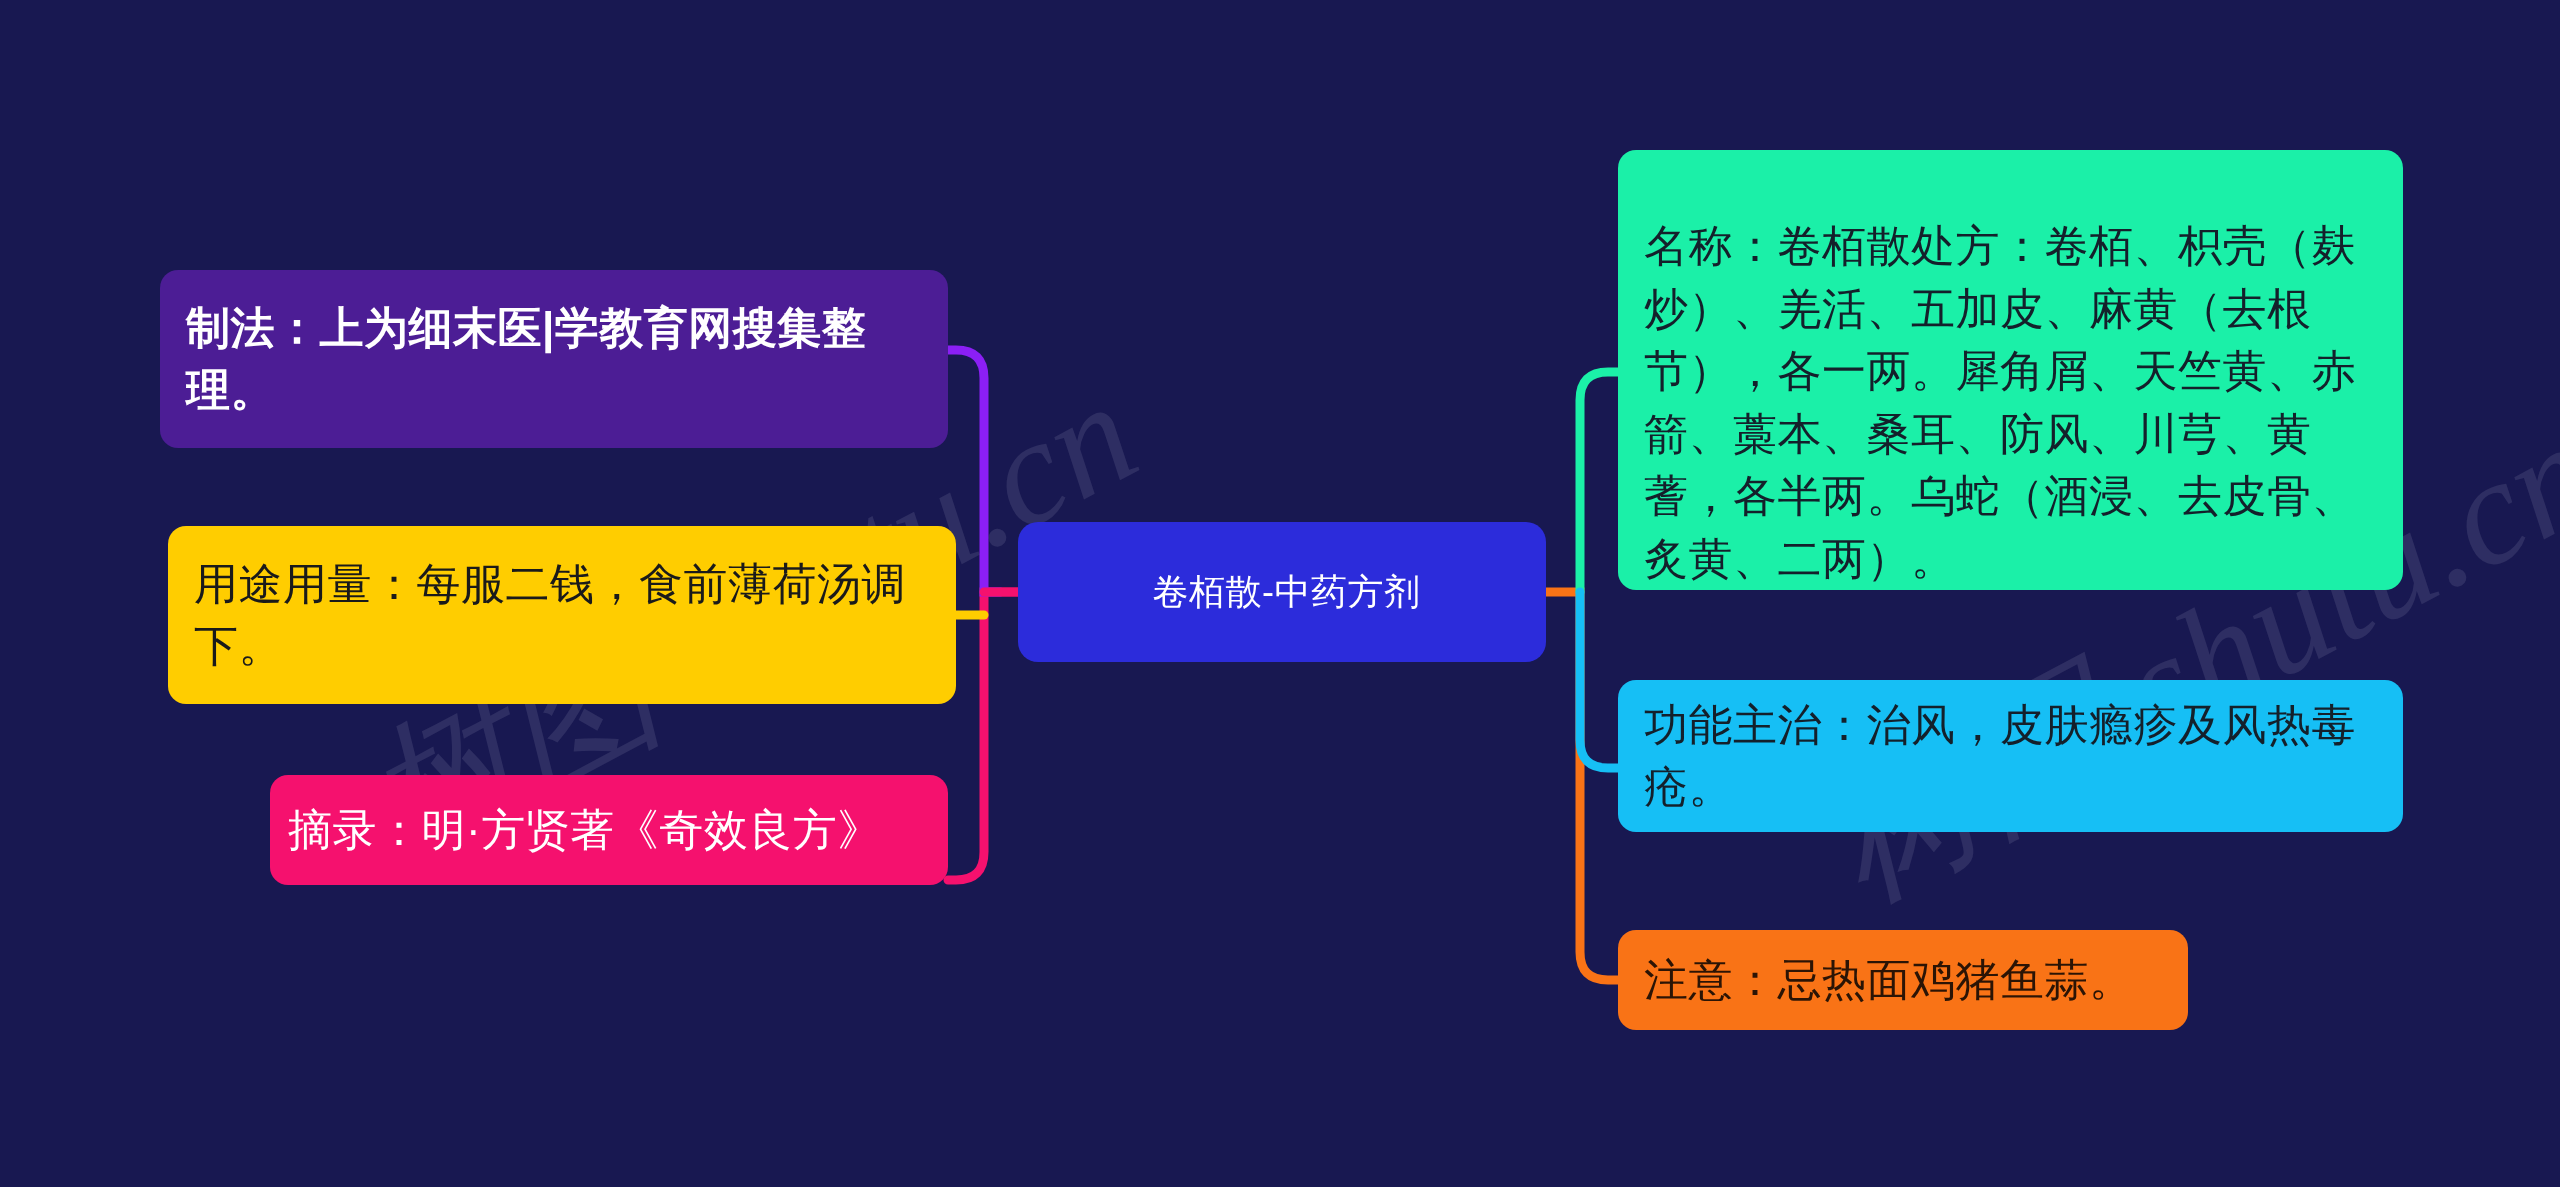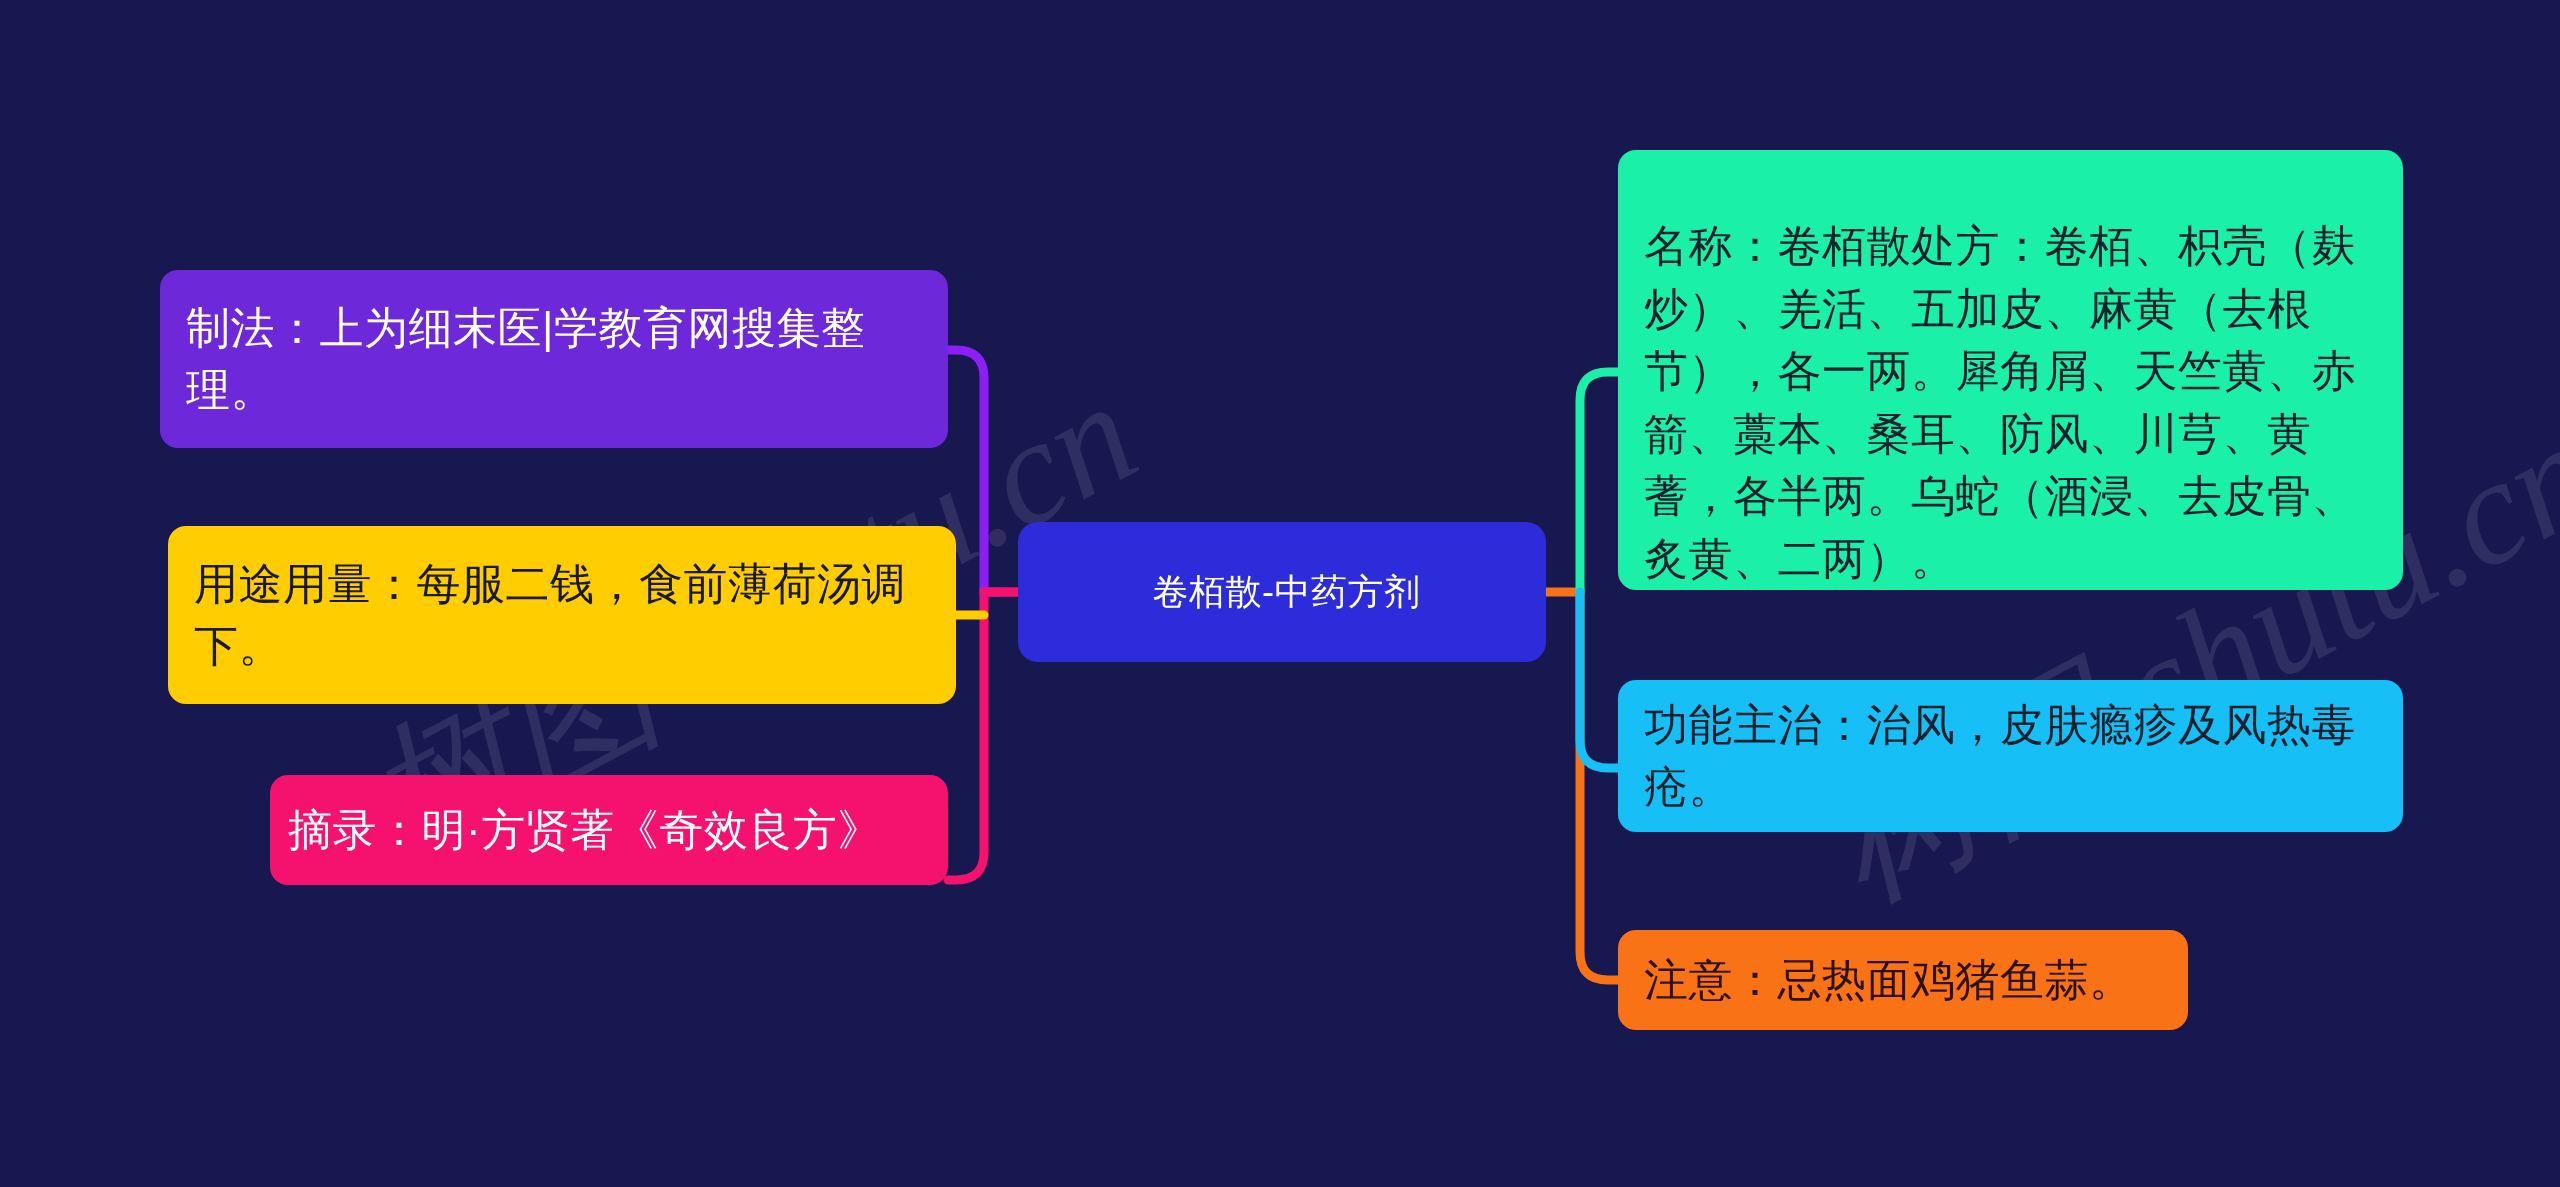--- a/index.html
+++ b/index.html
@@ -62,24 +62,25 @@
     border-radius: 20px;
     padding-left: 9px;
   }
 
   
   #node-zhifa {
     left: 160px;
     top: 270px;
     width: 788px;
     height: 178px;
-    background: #6d28d9;
+    background: #4c1d95;
     color: #FFFFFF;
     font-size: 44px;
     padding: 0 26px;
+    font-weight: bold;
   }
 
   #node-yongtu {
     left: 168px;
     top: 526px;
     width: 788px;
     height: 178px;
     background: #FFCD00;
     color: #1A1A1A;
     font-size: 44px;

